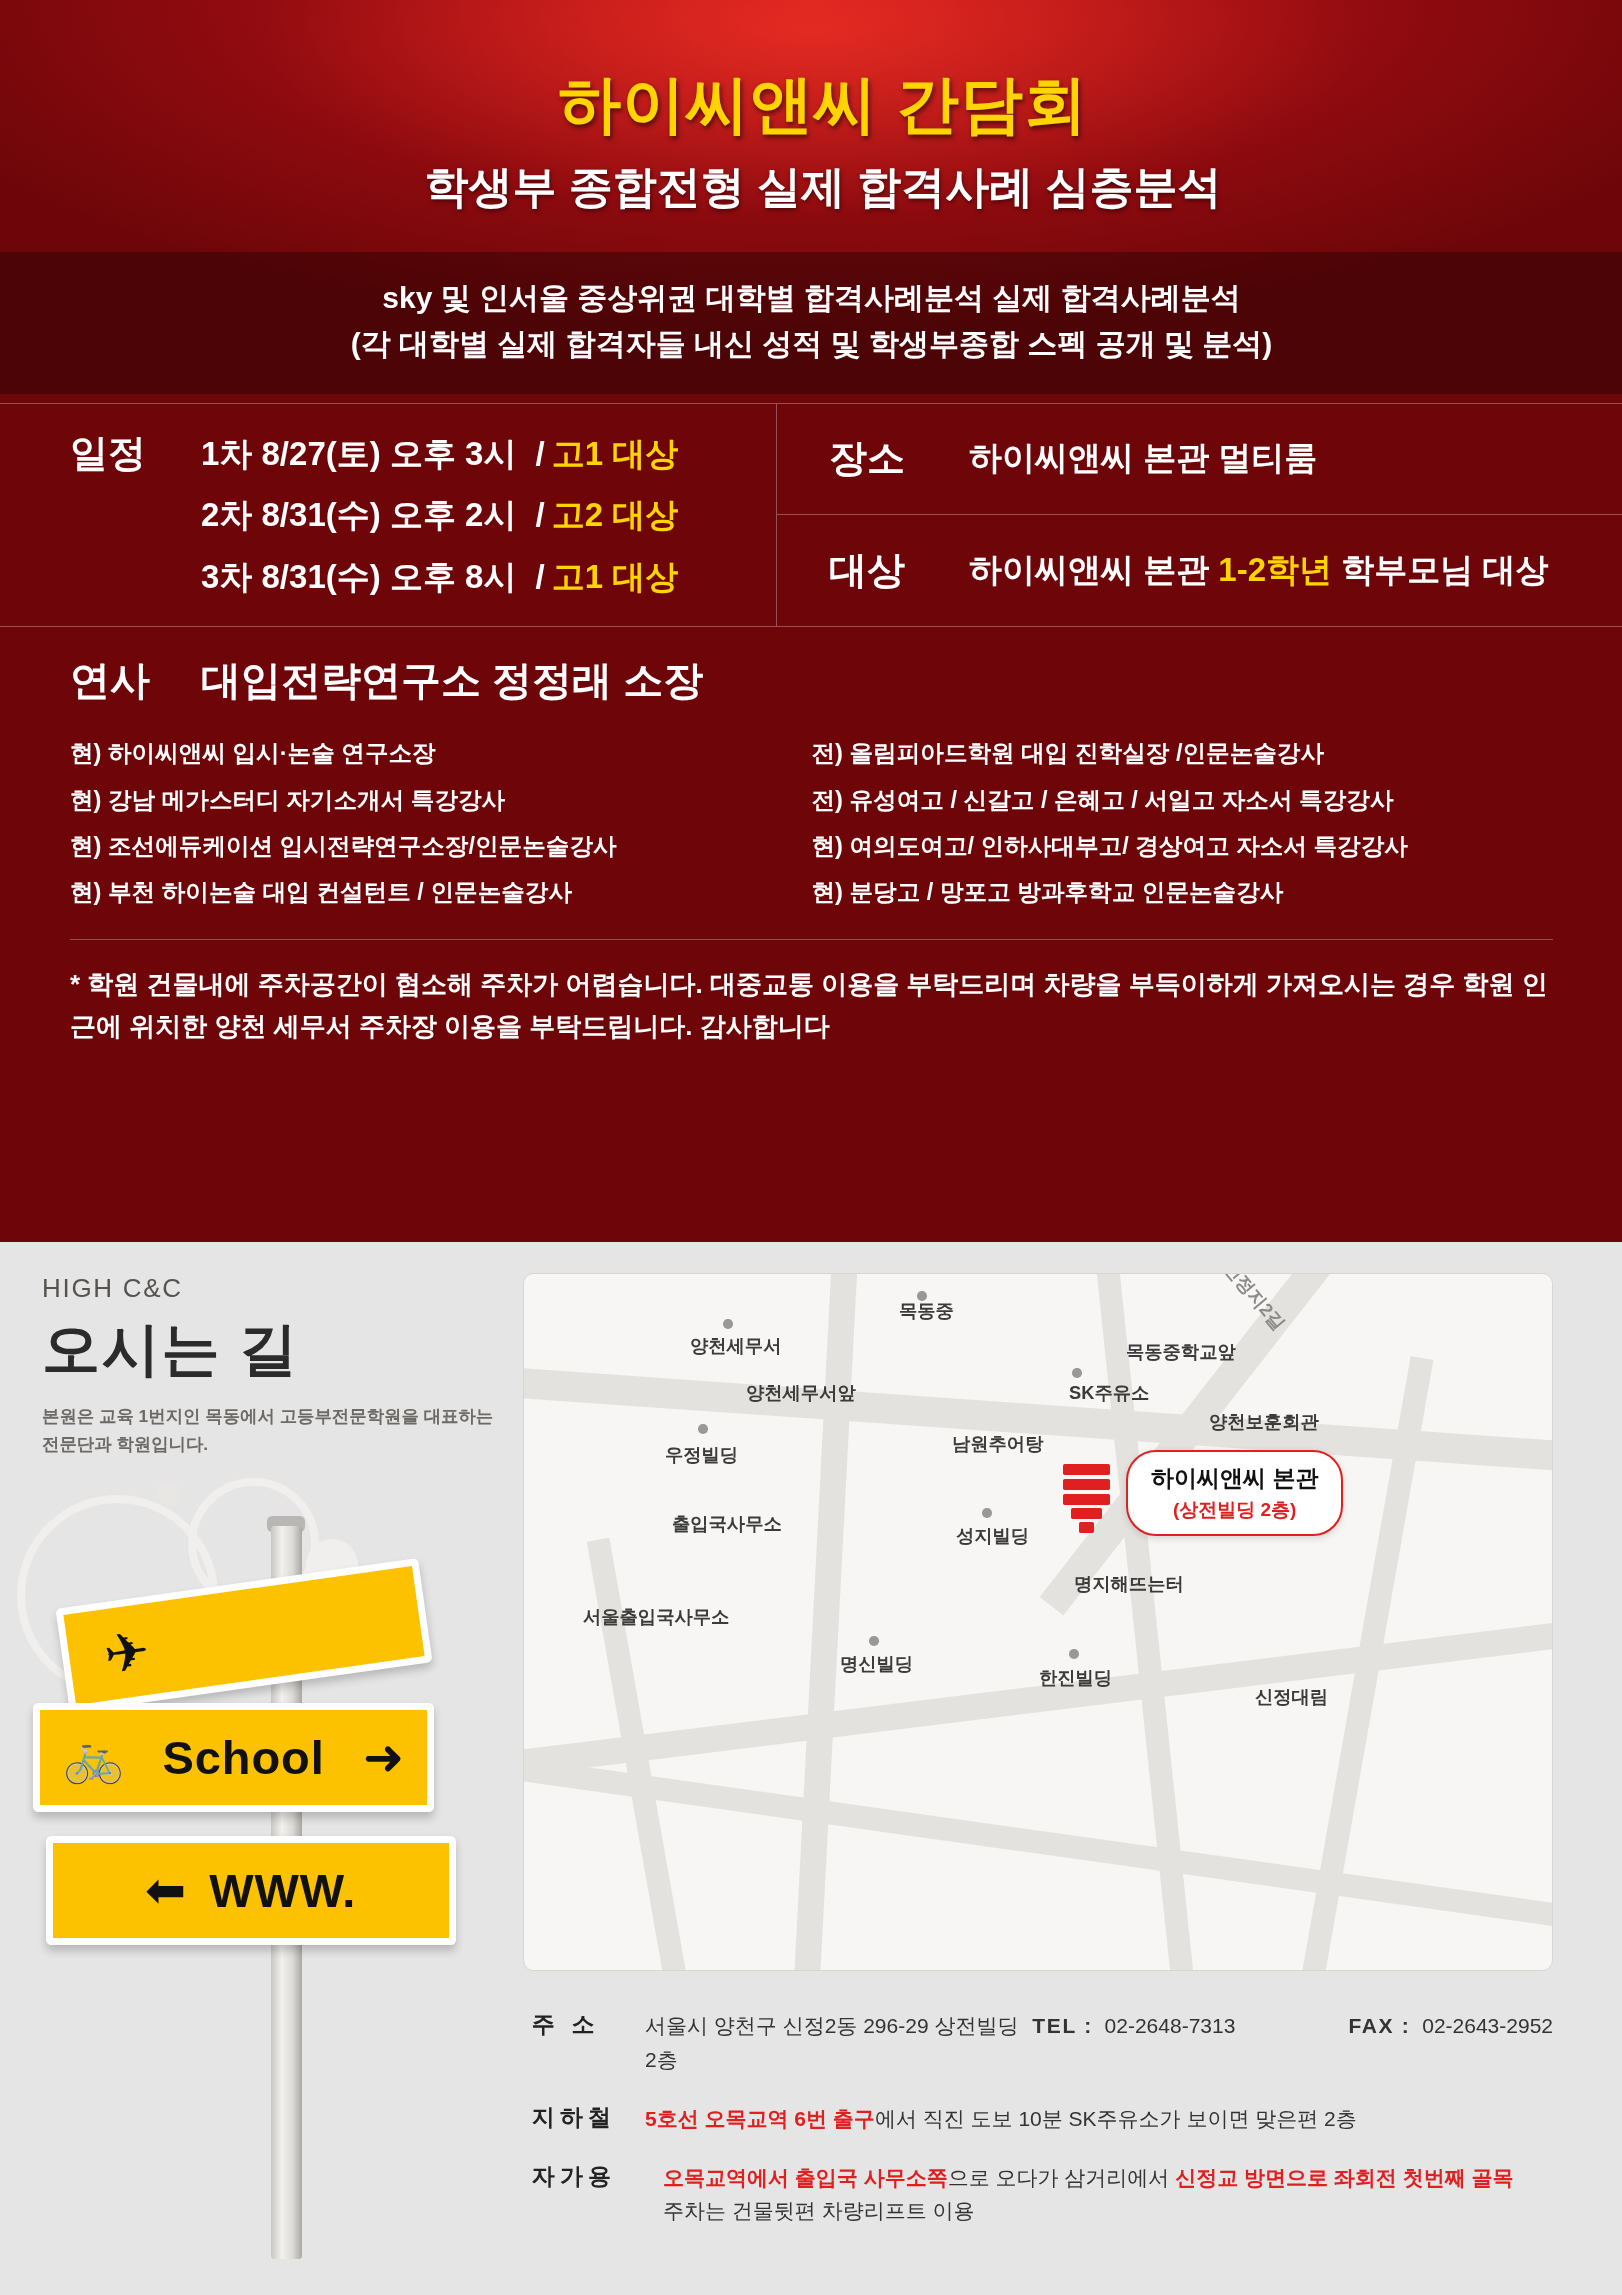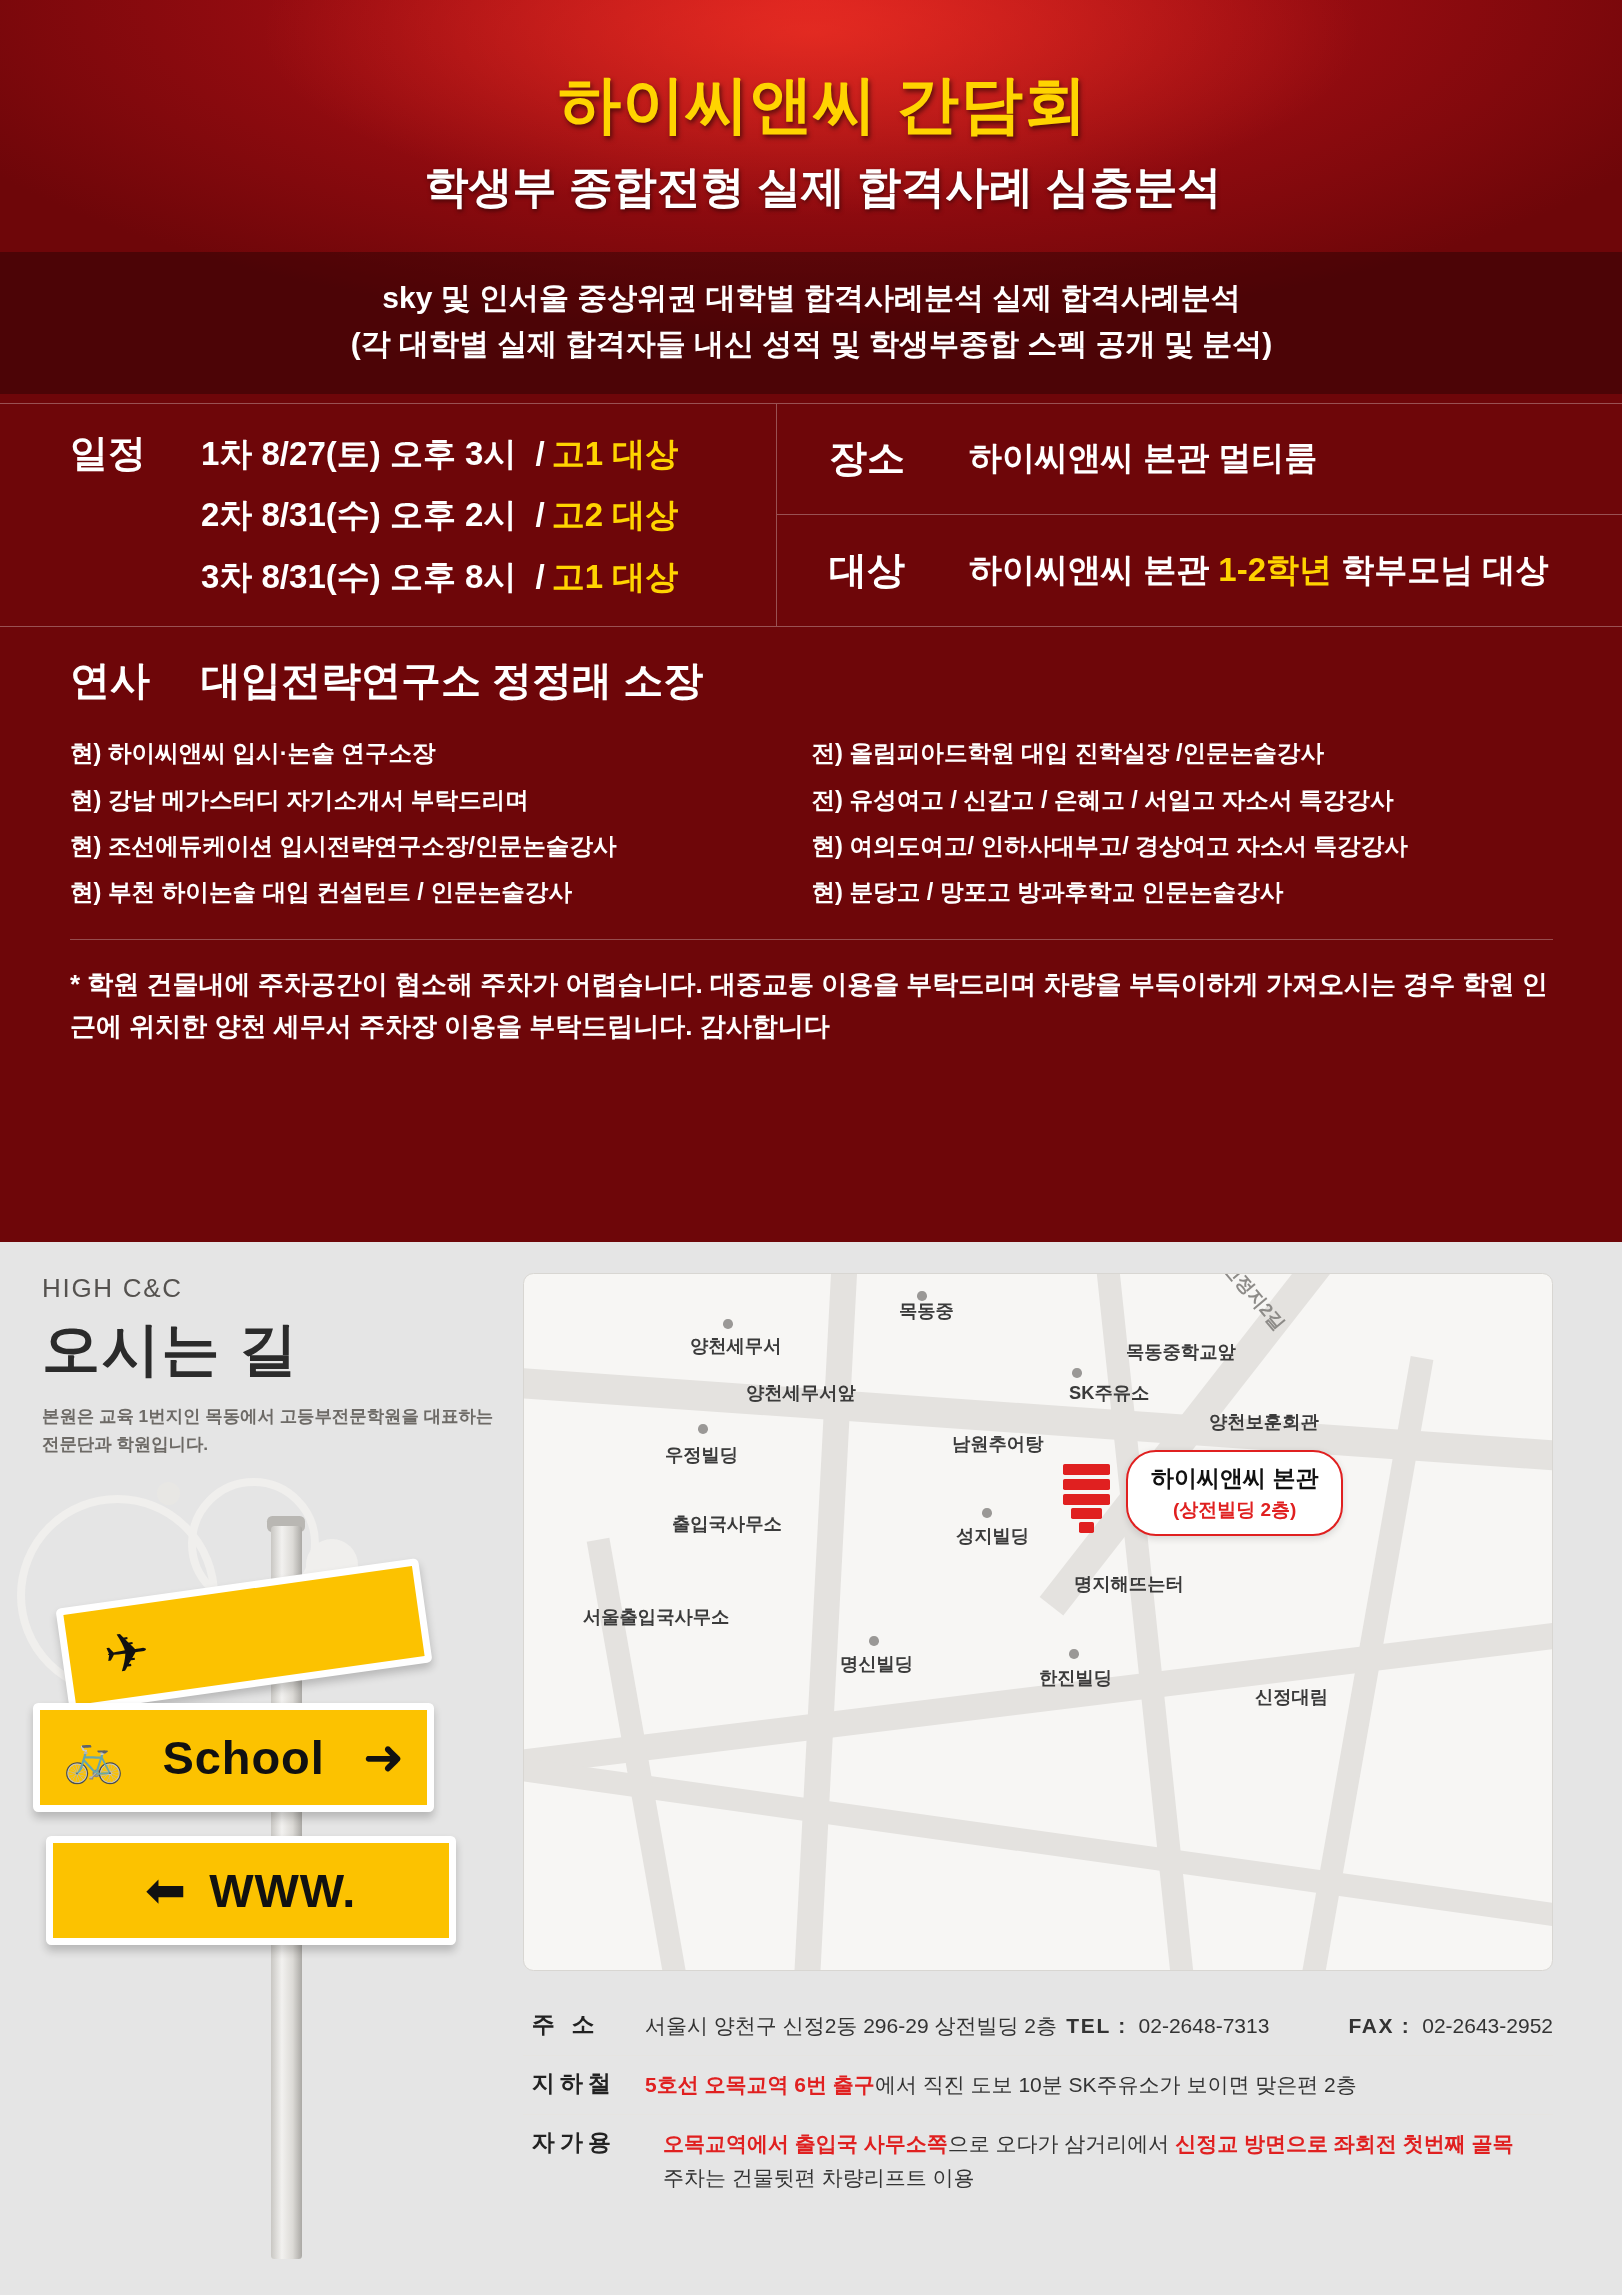--- a/index.html
+++ b/index.html
@@ -352,21 +352,21 @@
   }
   .addr-val {
     font-size: 21px;
     color: #333;
     line-height: 1.6;
     flex: 1;
   }
   .addr-val .red { color: #e02020; font-weight: bold; }
   .tel-block {
     display: flex;
-    gap: 79px;
+    gap: 113px;
     font-size: 21px;
     color: #333;
   }
   .tel-block b { font-weight: bold; letter-spacing: 1.7px; }
   .addr-line { display: flex; align-items: flex-start; width: 100%; }
   .addr-main { flex: 1; }
 </style>
 </head>
 <body>
 
@@ -421,21 +421,21 @@
     </div>
 
     <div class="speaker">
       <div class="speaker-head">
         <span class="speaker-label">연사</span>
         <span class="speaker-name">대입전략연구소 정정래 소장</span>
       </div>
       <div class="careers">
         <div class="career-col">
           <div class="career-item">현) 하이씨앤씨 입시·논술 연구소장</div>
-          <div class="career-item">현) 강남 메가스터디 자기소개서 부탁드리며</div>
+          <div class="career-item">현) 강남 메가스터디 자기소개서 특강강사</div>
           <div class="career-item">현) 조선에듀케이션 입시전략연구소장/인문논술강사</div>
           <div class="career-item">현) 부천 하이논술 대입 컨설턴트 / 인문논술강사</div>
         </div>
         <div class="career-col">
           <div class="career-item">전) 올림피아드학원 대입 진학실장 /인문논술강사</div>
           <div class="career-item">전) 유성여고 / 신갈고 / 은혜고 / 서일고 자소서 특강강사</div>
           <div class="career-item">현) 여의도여고/  인하사대부고/ 경상여고 자소서 특강강사</div>
           <div class="career-item">현) 분당고 / 망포고 방과후학교 인문논술강사</div>
         </div>
       </div>

